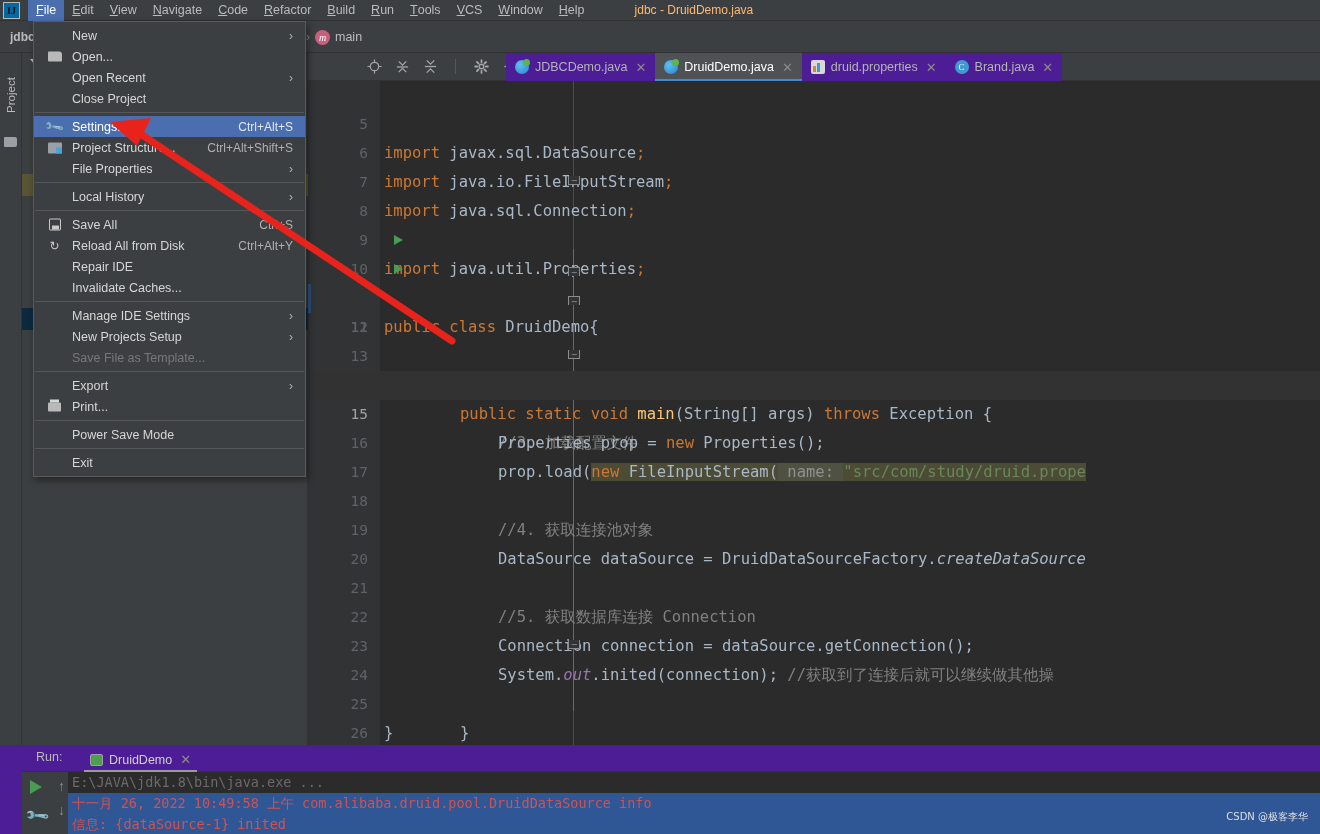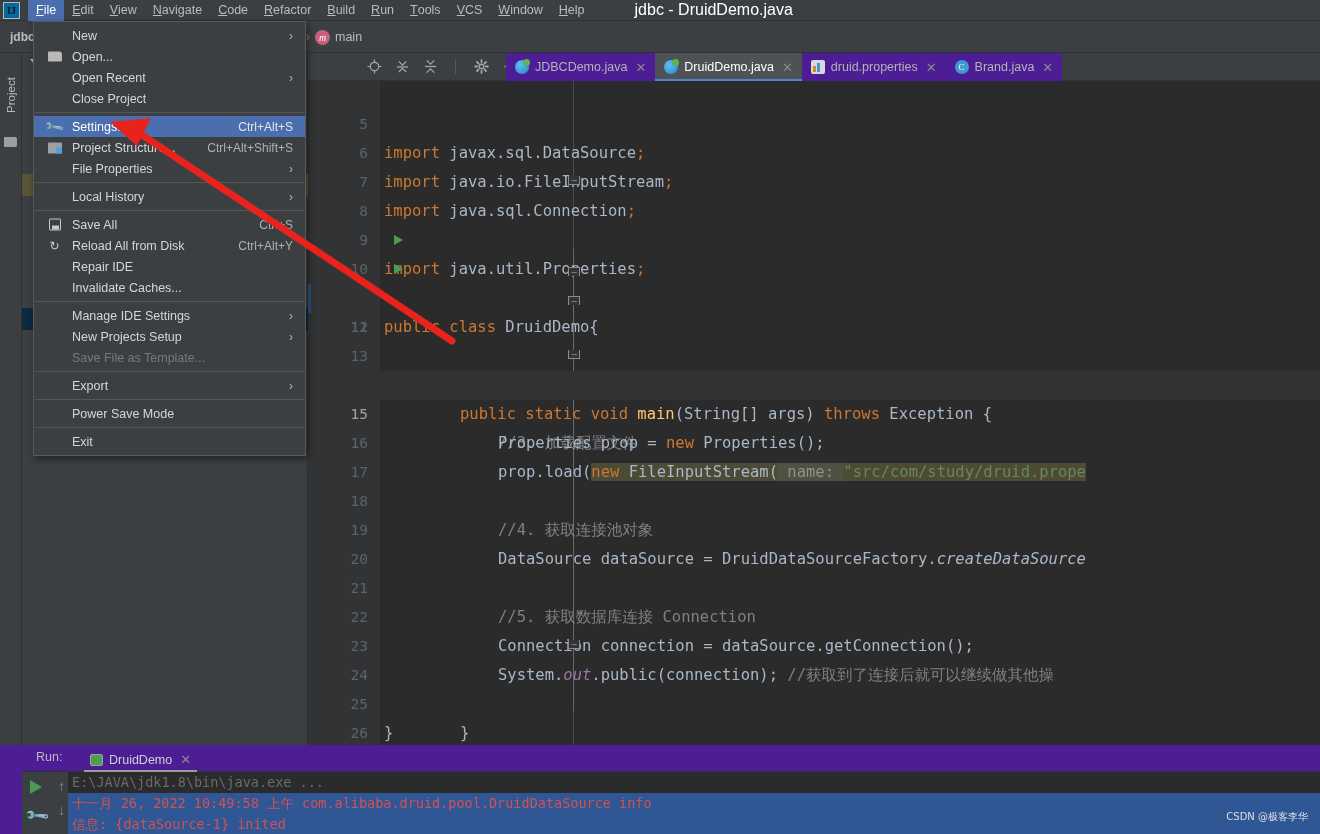--- a/index.html
+++ b/index.html
@@ -23,21 +23,21 @@
     display:flex; align-items:center; justify-content:center;
     font-size:10px; font-weight:bold; color:#111; font-family:"Liberation Serif", serif;
   }
   .menu-item {
     padding:2px 8px; font-size:12.5px; color:#bbbbbb; height:21px;
     display:flex; align-items:center; white-space:nowrap;
   }
   .menu-item u { text-decoration: underline; }
   .menu-item.active { background:#4b6eaf; color:#ffffff; }
   .win-title {
-    margin-left:42px; font-size:16px; color:#ffffff; white-space:nowrap;
+    margin-left:42px; font-size:12px; color:#fdba74; white-space:nowrap;
   }
 
   
   .navbar {
     position:absolute; left:0; top:21px; width:1320px; height:32px;
     background:#3c3f41; border-bottom:1px solid #323232;
     display:flex; align-items:center;
   }
   .nav-proj-label {
     width:34px; text-align:center; font-size:12px; color:#bbbbbb;
@@ -511,21 +511,21 @@
         <span class="code cmt" style="left:190px">//5. 获取数据库连接 Connection</span>
       </div>
 
       <div class="line">
         <span class="ln">22</span>
         <span class="code" style="left:190px"><span class="ident">Connection connection </span>= <span class="ident">dataSource.getConnection</span>();</span>
       </div>
 
       <div class="line">
         <span class="ln">23</span>
-        <span class="code" style="left:190px"><span class="ident">System</span>.<span class="stat">out</span>.<span class="ident">public</span>(<span class="ident">connection</span>); <span class="cmt">//获取到了连接后就可以继续做其他操</span></span>
+        <span class="code" style="left:190px"><span class="ident">System</span>.<span class="stat">out</span>.<span class="ident">inited</span>(<span class="ident">connection</span>); <span class="cmt">//获取到了连接后就可以继续做其他操</span></span>
       </div>
 
       <div class="line">
         <span class="ln">24</span>
         <span class="fold collapse-bot">−</span>
         <span class="code" style="left:152px">}</span>
       </div>
 
       <div class="line">
         <span class="ln">25</span>
@@ -662,20 +662,26 @@
       <span>Save File as Template...</span>
     </div>
 
     <div class="mi-sep"></div>
 
     <div class="mi">
       <span>Export</span>
       <span class="submenu-arrow">›</span>
     </div>
 
+    <div class="mi">
+      <span class="mi-ico">
+          <span class="ico-printer"></span>
+        </span>
+      <span>Print...</span>
+    </div>
 
     <div class="mi-sep"></div>
 
     <div class="mi">
       <span>Power Save Mode</span>
     </div>
 
     <div class="mi-sep"></div>
 
     <div class="mi">

